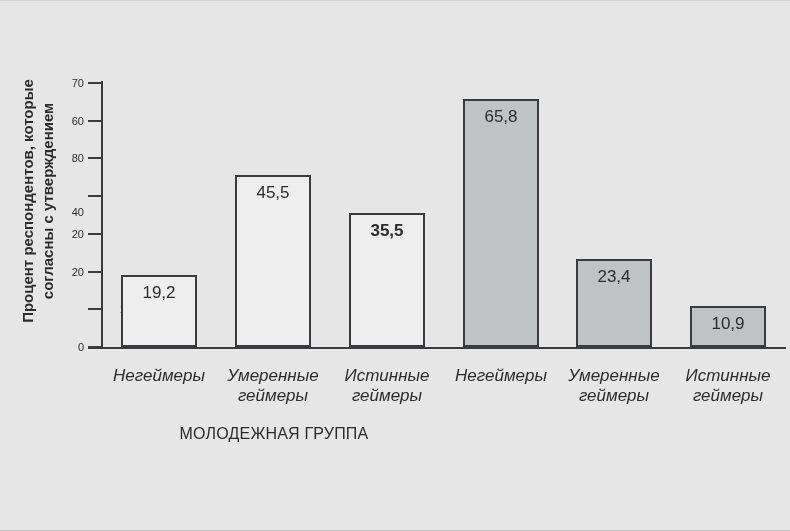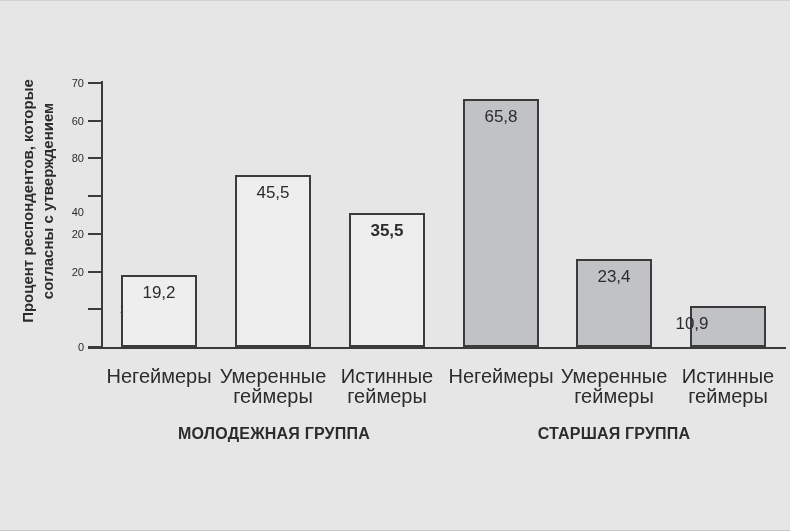--- a/index.html
+++ b/index.html
@@ -60,31 +60,32 @@
     line-height: 18px;
     height: 18px;
     margin-top: 32px;
   }
 
   .cat-label {
     position: absolute;
     top: 365px;
     width: 130px;
     text-align: center;
-    font-size: 20px;
+    font-size: 17px;
     line-height: 20px;
+    font-style: italic;
   }
 
   .group-title {
     position: absolute;
     top: 424px;
     width: 300px;
     text-align: center;
     font-size: 16px;
-    font-weight: 700;
+    font-weight: 400;
     letter-spacing: 0.2px;
   }
 
   .y-axis-title {
     position: absolute;
     left: -107px;
     top: 180px;
     width: 290px;
     height: 40px;
     transform: rotate(-90deg);
@@ -132,29 +133,28 @@
         <div class="val-label" style="left: 99px; top: 251px;">19,2</div>
         <div class="bar" style="left: 235px; top: 174px; width: 76px; height: 172px; background: rgb(238, 238, 238); border-color: rgb(59, 59, 61);"></div>
         <div class="val-label" style="left: 213px; top: 151px;">45,5</div>
         <div class="bar" style="left: 349px; top: 212px; width: 76px; height: 134px; background: rgb(238, 238, 238); border-color: rgb(59, 59, 61);"></div>
         <div class="val-label" style="left: 327px; top: 189px; font-weight: bold;">35,5</div>
         <div class="bar" style="left: 463px; top: 98px; width: 76px; height: 248px; background: rgb(192, 194, 196); border-color: rgb(59, 59, 61);"></div>
         <div class="val-label" style="left: 441px; top: 75px;">65,8</div>
         <div class="bar" style="left: 576px; top: 258px; width: 76px; height: 88px; background: rgb(192, 194, 196); border-color: rgb(59, 59, 61);"></div>
         <div class="val-label" style="left: 554px; top: 235px;">23,4</div>
         <div class="bar" style="left: 690px; top: 305px; width: 76px; height: 41px; background: rgb(192, 194, 196); border-color: rgb(59, 59, 61);"></div>
-        <div class="val-label" style="left: 632px; top: 282px;">10,9</div>
+        <div class="val-label" style="left: 668px; top: 282px;">10,9</div>
       </div>
     <div id="cats-layer">
         <div class="cat-label" style="left: 94px;">Негеймеры</div>
         <div class="cat-label" style="left: 208px;">Умеренные геймеры</div>
         <div class="cat-label" style="left: 322px;">Истинные геймеры</div>
         <div class="cat-label" style="left: 436px;">Негеймеры</div>
         <div class="cat-label" style="left: 549px;">Умеренные геймеры</div>
         <div class="cat-label" style="left: 663px;">Истинные геймеры</div>
       </div>
   </div>
 
   <div class="group-title" style="left:124px">МОЛОДЕЖНАЯ ГРУППА</div>
 
-  <div class="group-title" style="left:464px">СТАРШАЯ ГРУППА</div>
 
 </div>
 
 </body></html>

